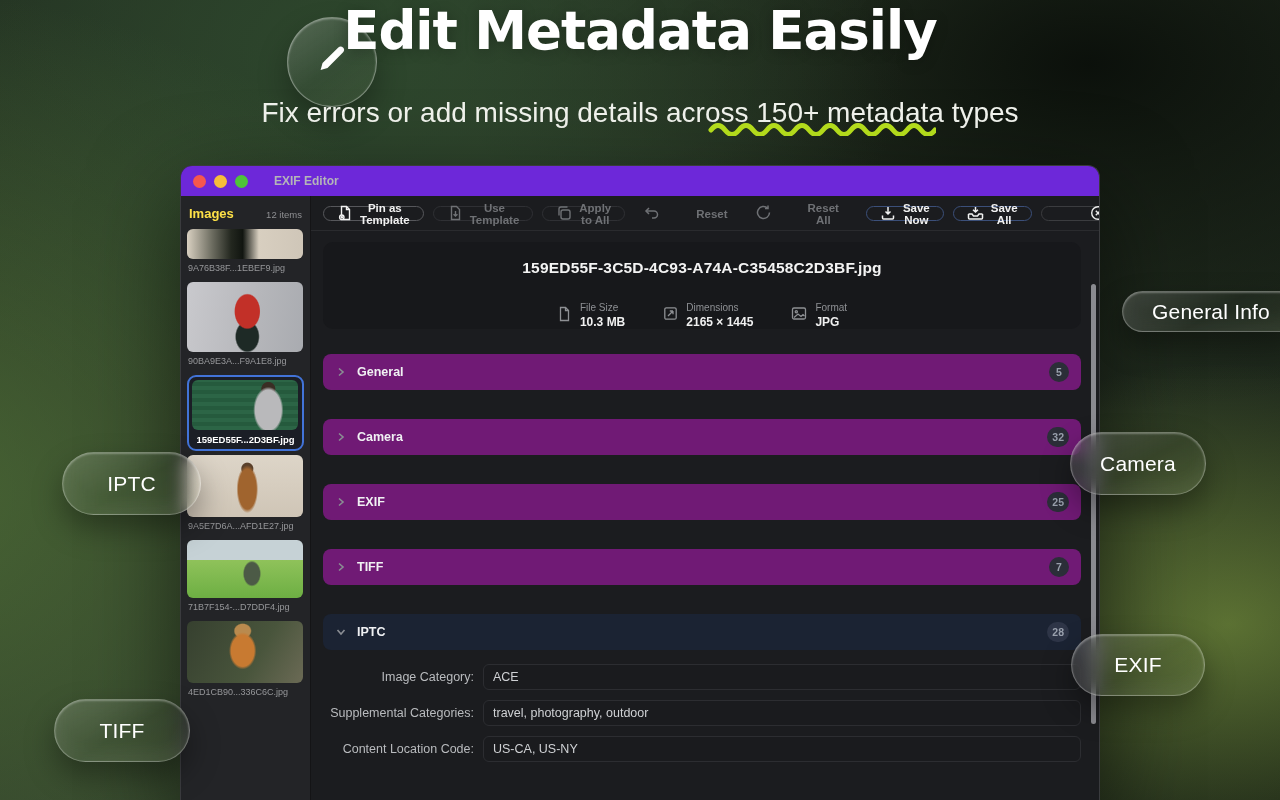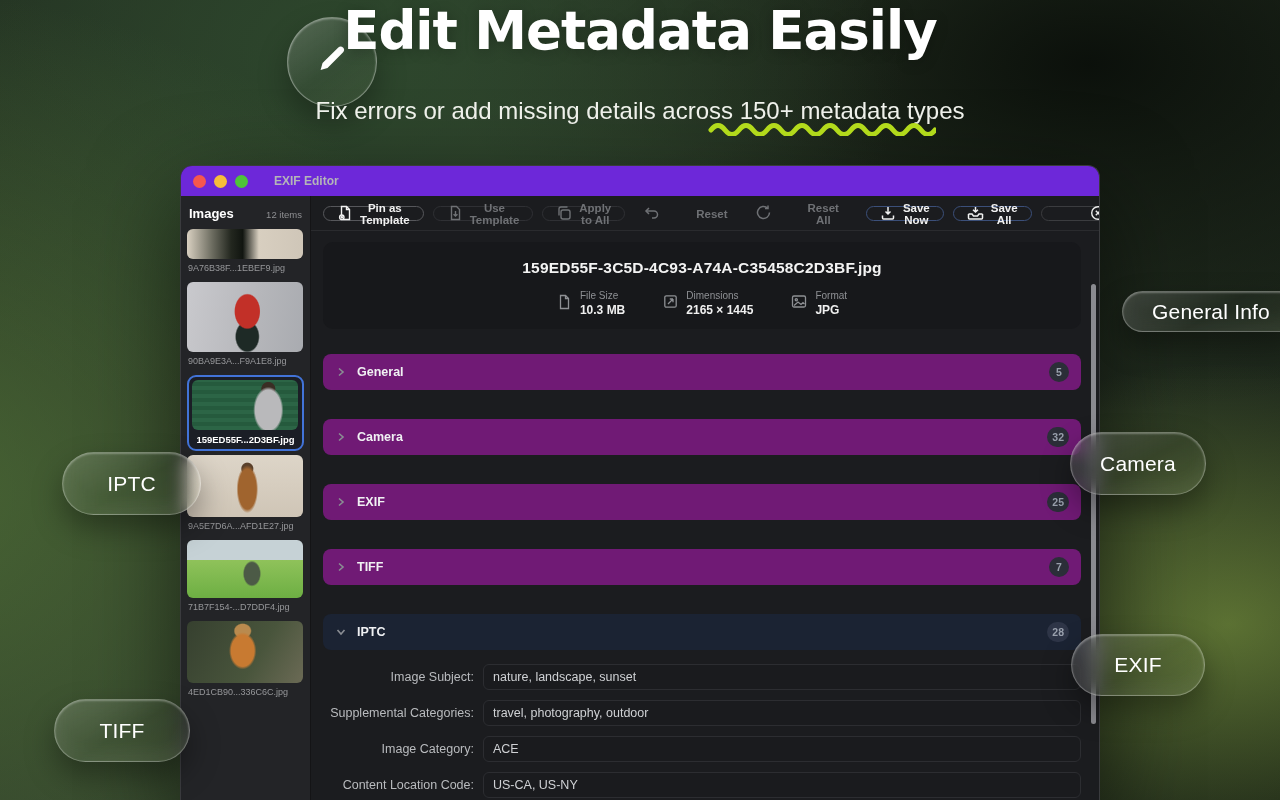--- a/index.html
+++ b/index.html
@@ -17,21 +17,21 @@
 
   
   .hero-title {
     position:absolute; left:0; right:0; top:24; text-align:center;
     font-family:"DejaVu Sans","Liberation Sans",sans-serif;
     font-size:53px; font-weight:800; color:#fff; letter-spacing:-1px;
     text-shadow:0 2px 14px rgba(0,0,0,0.25);
   }
   .hero-sub {
     position:absolute; left:0; right:0; top:97px; text-align:center;
-    font-size:24px; color:#f2f4ee; font-weight:400;
+    font-size:28px; color:#f2f4ee; font-weight:400;
   }
   .pencil-badge {
     position:absolute; left:287px; top:17px; width:90px; height:90px; border-radius:50%;
     background:linear-gradient(145deg, rgba(255,255,255,0.20), rgba(255,255,255,0.04) 55%, rgba(170,190,140,0.10));
     border:1px solid rgba(255,255,255,0.35);
     box-shadow:inset 0 1px 2px rgba(255,255,255,0.35), 0 14px 30px rgba(0,0,0,0.30);
     display:flex; align-items:center; justify-content:center;
   }
   .wave { position:absolute; left:708px; top:118px; }
 
@@ -47,21 +47,21 @@
   .lights { display:flex; gap:8px; margin-left:2px; }
   .light { width:13px; height:13px; border-radius:50%; }
   .light.r { background:#f5574f; } .light.y { background:#f6bd3b; } .light.g { background:#4ec43a; }
   .win-title { margin-left:26px; font-size:12px; font-weight:700; color:#b4b5b8; }
 
   .win-body { display:flex; height:605px; }
 
   
   .sidebar { width:130px; background:#232427; border-right:1px solid #141416; padding:6px 6px 0 6px; overflow:hidden; }
   .sb-head { display:flex; justify-content:space-between; align-items:baseline; padding:4px 2px 8px 2px; }
-  .sb-title { font-size:13px; font-weight:700; color:#ffffff; }
+  .sb-title { font-size:13px; font-weight:700; color:#fde047; }
   .sb-count { font-size:9.5px; color:#8e8f92; }
   .thumb { width:116px; border-radius:6px; }
   .fname { font-size:9px; color:#96979a; padding:4px 1px 9px 1px; white-space:nowrap; overflow:hidden; }
   .sel-wrap { border:2px solid #4273d8; border-radius:9px; padding:3px 3px 1px 3px; margin-bottom:4px; background:#1b1e26; }
   .sel-wrap .fname { color:#fff; font-weight:700; text-align:center; font-size:9.5px; padding:4px 0 3px 0; }
   .p1 { height:30px; background:linear-gradient(90deg,#d9d0c1 0%,#6b6b5f 22%,#23271f 38%,#111510 48%,#d8cfc0 62%,#cfc6b8 100%); }
   .p2 { height:70px; background:radial-gradient(22px 30px at 52% 42%, #c23028 55%, transparent 60%), radial-gradient(20px 26px at 52% 78%, #1e2a26 55%, transparent 62%), linear-gradient(100deg,#c9c9cd,#b5b6ba 60%,#a9abb0); }
   .p3 { height:50px; background:radial-gradient(26px 40px at 72% 60%, #b9b9bb 50%, transparent 58%), radial-gradient(12px 12px at 72% 18%, #3a2e24 55%, transparent 62%), repeating-linear-gradient(0deg,#2c6546 0 4px,#255a3d 4px 8px); }
   .p4 { height:72px; background:radial-gradient(34px 34px at 50% 30%, #6e4a2f 52%, transparent 60%), radial-gradient(26px 30px at 50% 72%, #caa184 50%, transparent 60%), linear-gradient(135deg,#b3a294,#8d7c6e 70%,#6f6258); }
   .p5 { height:62px; background:radial-gradient(18px 40px at 52% 55%, #a0642e 50%, transparent 60%), radial-gradient(10px 10px at 52% 22%, #5a402a 55%, transparent 65%), linear-gradient(180deg,#ddd5c8,#cfc5b6); }
@@ -76,21 +76,21 @@
   .tbtn.primary { border-color:#56575b; color:#f1f1f1; }
   .tbtn.dim { border-color:#2f3034; color:#6f7175; }
   .tbtn.ghost { color:#6f7175; padding:0 8px;gap:36px; }
   .tbtn.save { border-color:#3b4f79; color:#f1f1f1; }
   .tbtn.closeb { border-color:#3b3c3f; color:#ececec;padding-left:48px; }
   .spacer { flex:1; }
 
   .scroll-area { padding:11px 18px 0 12px; }
   .file-card { background:#17181b; border-radius:10px; height:87px; padding-top:17px; margin-bottom:25px; }
   .file-name { text-align:center; font-size:15.5px; font-weight:700; color:#f3f3f3; letter-spacing:0.2px; }
-  .stats { display:flex; justify-content:center; gap:38px; margin-top:13px; }
+  .stats { display:flex; justify-content:center; gap:38px; margin-top:25px; }
   .stat { display:flex; align-items:center; gap:8px; color:#8e9094; }
   .stat .lab { font-size:10px; color:#8e9094; }
   .stat .val { font-size:12px; font-weight:700; color:#f0f0f0; margin-top:2px; }
 
   .sec { display:flex; align-items:center; gap:10px; height:36px; border-radius:8px; background:#701a75; padding:0 12px; margin-bottom:29px; cursor:pointer; }
   .sec .chev { color:#8a8d93; display:flex; }
   .sec .slab { font-size:12.5px; font-weight:700; color:#f0f1f3; }
   .sec .badge { margin-left:auto; min-width:20px; height:20px; border-radius:10px; background:#2b2e38; color:#99a0ad; font-size:10.5px; font-weight:700; display:flex; align-items:center; justify-content:center; padding:0 5px; }
   .sec.expanded { background:#1b2333; margin-bottom:14px; }
   .sec.expanded .badge { background:#2e3547; }
@@ -319,32 +319,28 @@
               <svg width="12" height="12" viewBox="0 0 12 12" fill="none" stroke="#8a8d93" stroke-width="1.6">
                 <path d="M2.5 4 6 8l3.5-4"></path>
               </svg>
             </span>
           <span class="slab">IPTC</span>
           <span class="badge">28</span>
         </div>
 
         <div>
           <div class="frow">
-            <span class="flab">Image Subject:</span>
-            <input class="finput" value="nature, landscape, sunset" style="">
+            <span class="flab">Image Category:</span>
+            <input class="finput" value="ACE" style="">
           </div>
           <div class="frow">
             <span class="flab">Supplemental Categories:</span>
             <input class="finput" value="travel, photography, outdoor" style="">
           </div>
           <div class="frow">
-            <span class="flab">Image Category:</span>
-            <input class="finput" value="ACE" style="">
-          </div>
-          <div class="frow">
             <span class="flab">Content Location Code:</span>
             <input class="finput" value="US-CA, US-NY" style="">
           </div>
         </div>
       </div>
 
       <div class="vscroll"></div>
     </main>
   </div>
 </div>

